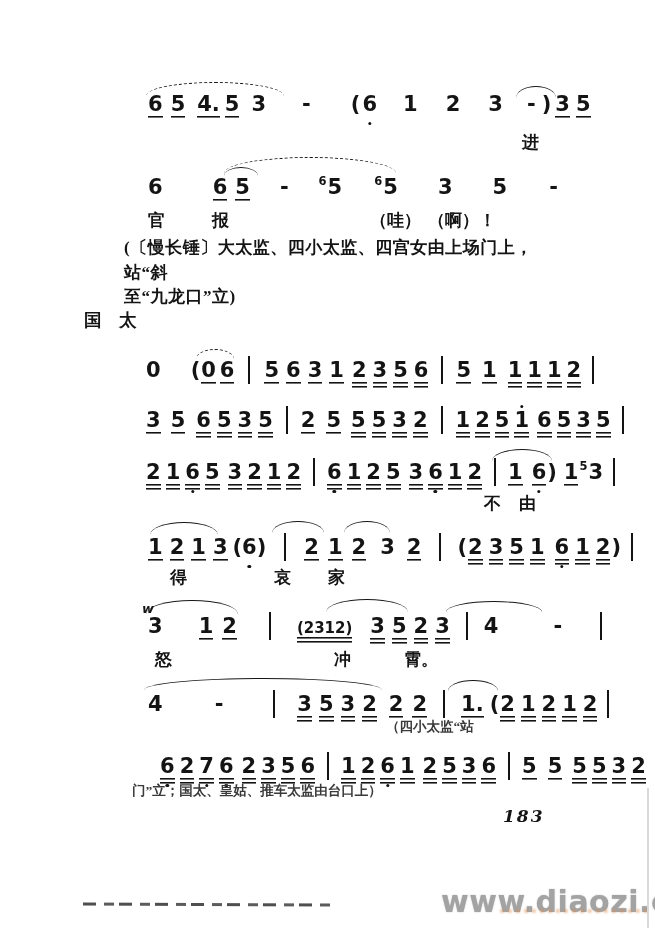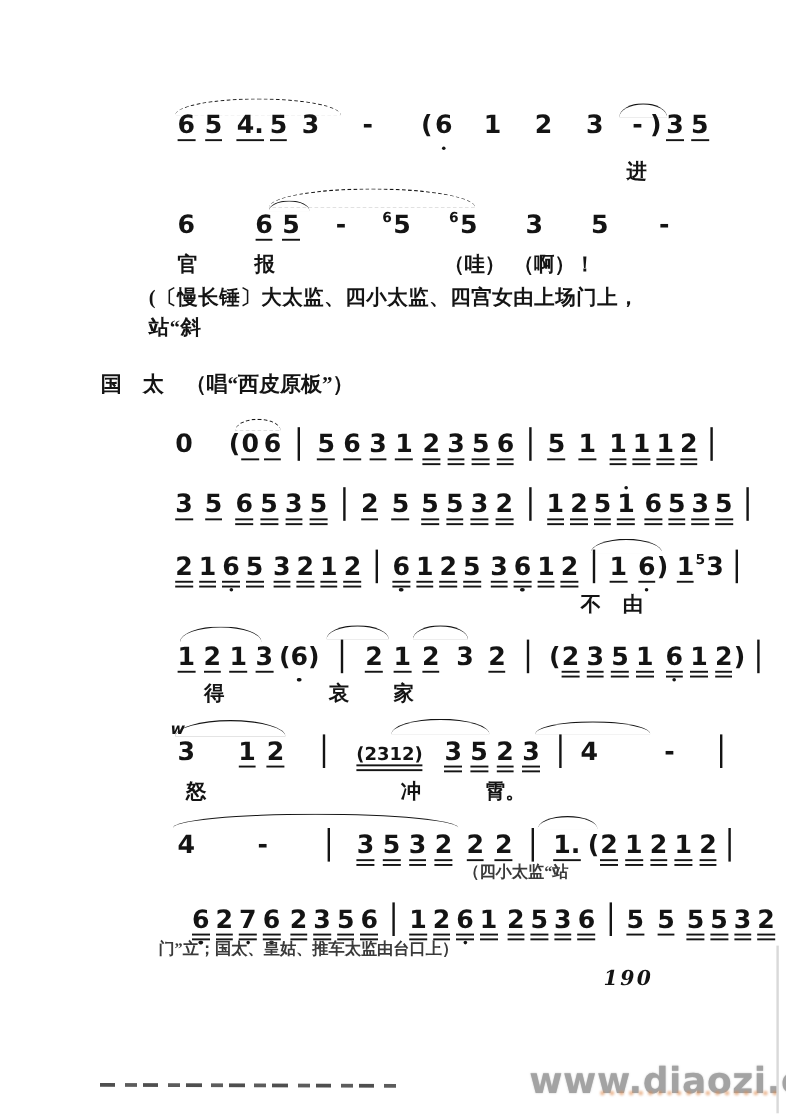--- a/index.html
+++ b/index.html
@@ -103,27 +103,27 @@
       <div class="lyric" style="left: 334px; top: 648px;">冲</div>
       <div class="lyric" style="left: 404px; top: 648px;">霄。</div>
     </div>
   <div id="anno-layer">
       <div class="anno" style="left: 386px; top: 718px;">（四小太监“站</div>
       <div class="anno" style="left: 132px; top: 782px;">门”立；国太、皇姑、推车太监由台口上）</div>
     </div>
 
   <div class="stage" id="stage-box">
       <div>(〔慢长锤〕大太监、四小太监、四宫女由上场门上，站“斜</div>
+      <div>至“九龙口”立)</div>
     </div>
 
   <div class="role">
     <span>国　太</span>
-    <span>（唱“西皮原板”）</span>
   </div>
 
-  <div class="pageno">190</div>
+  <div class="pageno">183</div>
 
   <div class="wm-url">www.diaozi.com</div>
   <div class="wm-orange"></div>
 
   <div class="edge-bottom"></div>
   <div class="edge-right"></div>
 </div>
 
 </body></html>

